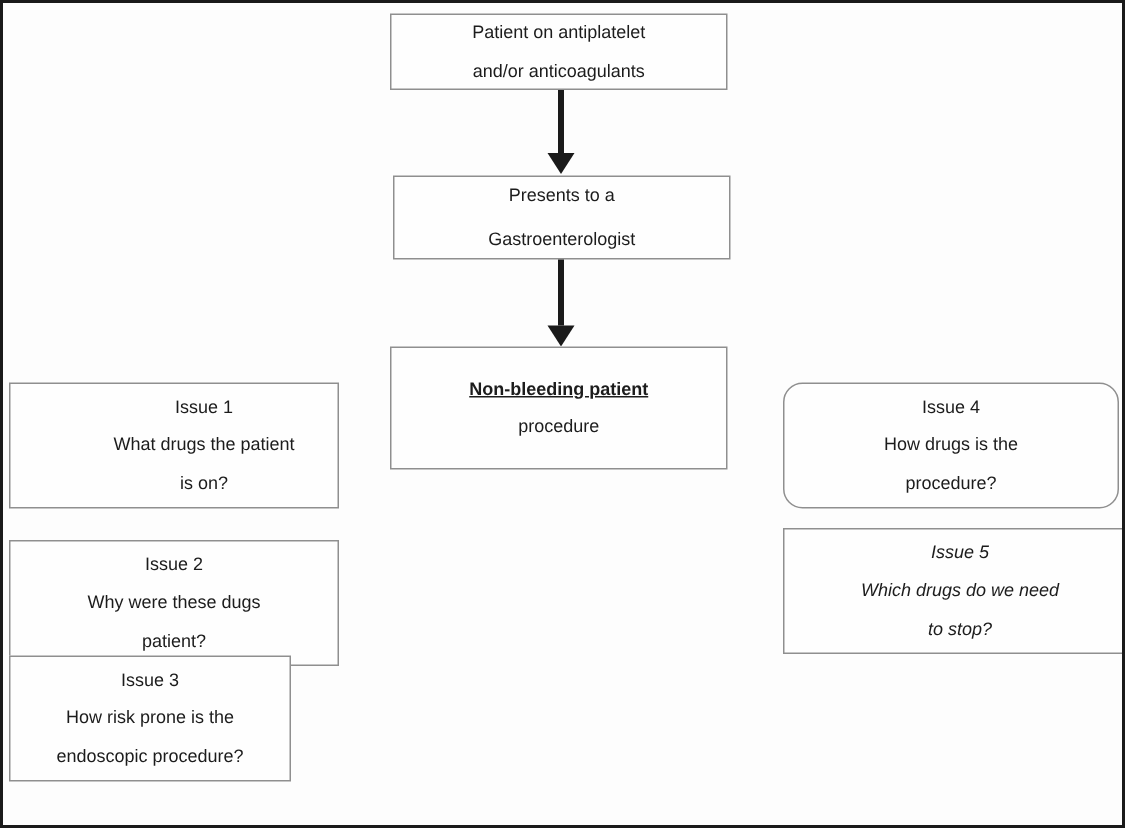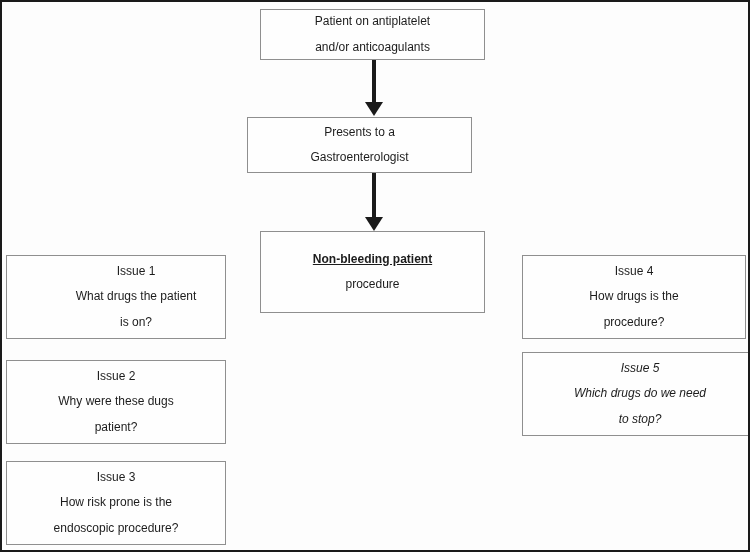--- a/index.html
+++ b/index.html
@@ -31,27 +31,27 @@
     font-size: 12px;
     line-height: 25.5px;
   }
   .box .line { white-space: nowrap; }
   .box .title-bold {
     font-weight: bold;
     text-decoration: underline;
   }
   
   .flow-box-1 { left: 258px; top: 7px;   width: 225px; height: 51px; }
-  .flow-box-2 { left: 245px; top: 115px; width: 225px; height: 56px; }
+  .flow-box-2 { left: 260px; top: 115px; width: 225px; height: 56px; justify-content: space-between; }
   .flow-box-3 { left: 258px; top: 229px; width: 225px; height: 82px; }
   
   .issue-1 { left: 4px;   top: 253px; width: 220px; height: 84px; padding-left: 40px; }
   .issue-2 { left: 4px;   top: 358px; width: 220px; height: 84px; }
-  .issue-3 { left: 4px;   top: 459px; width: 220px; height: 84px; }
-  .issue-4 { left: 520px; top: 253px; width: 224px; height: 84px; }
+  .issue-3 { left: 4px;   top: 435px; width: 188px; height: 84px; }
+  .issue-4 { left: 520px; top: 253px; width: 224px; height: 84px; border-radius: 13px; }
   .issue-5 { left: 520px; top: 350px; width: 236px; height: 84px; font-style: italic; }
   
   .arrow {
     position: absolute;
     width: 18px;
     display: flex;
     flex-direction: column;
     align-items: center;
   }
   .arrow-1 { left: 363px; top: 58px;  height: 56px; }

